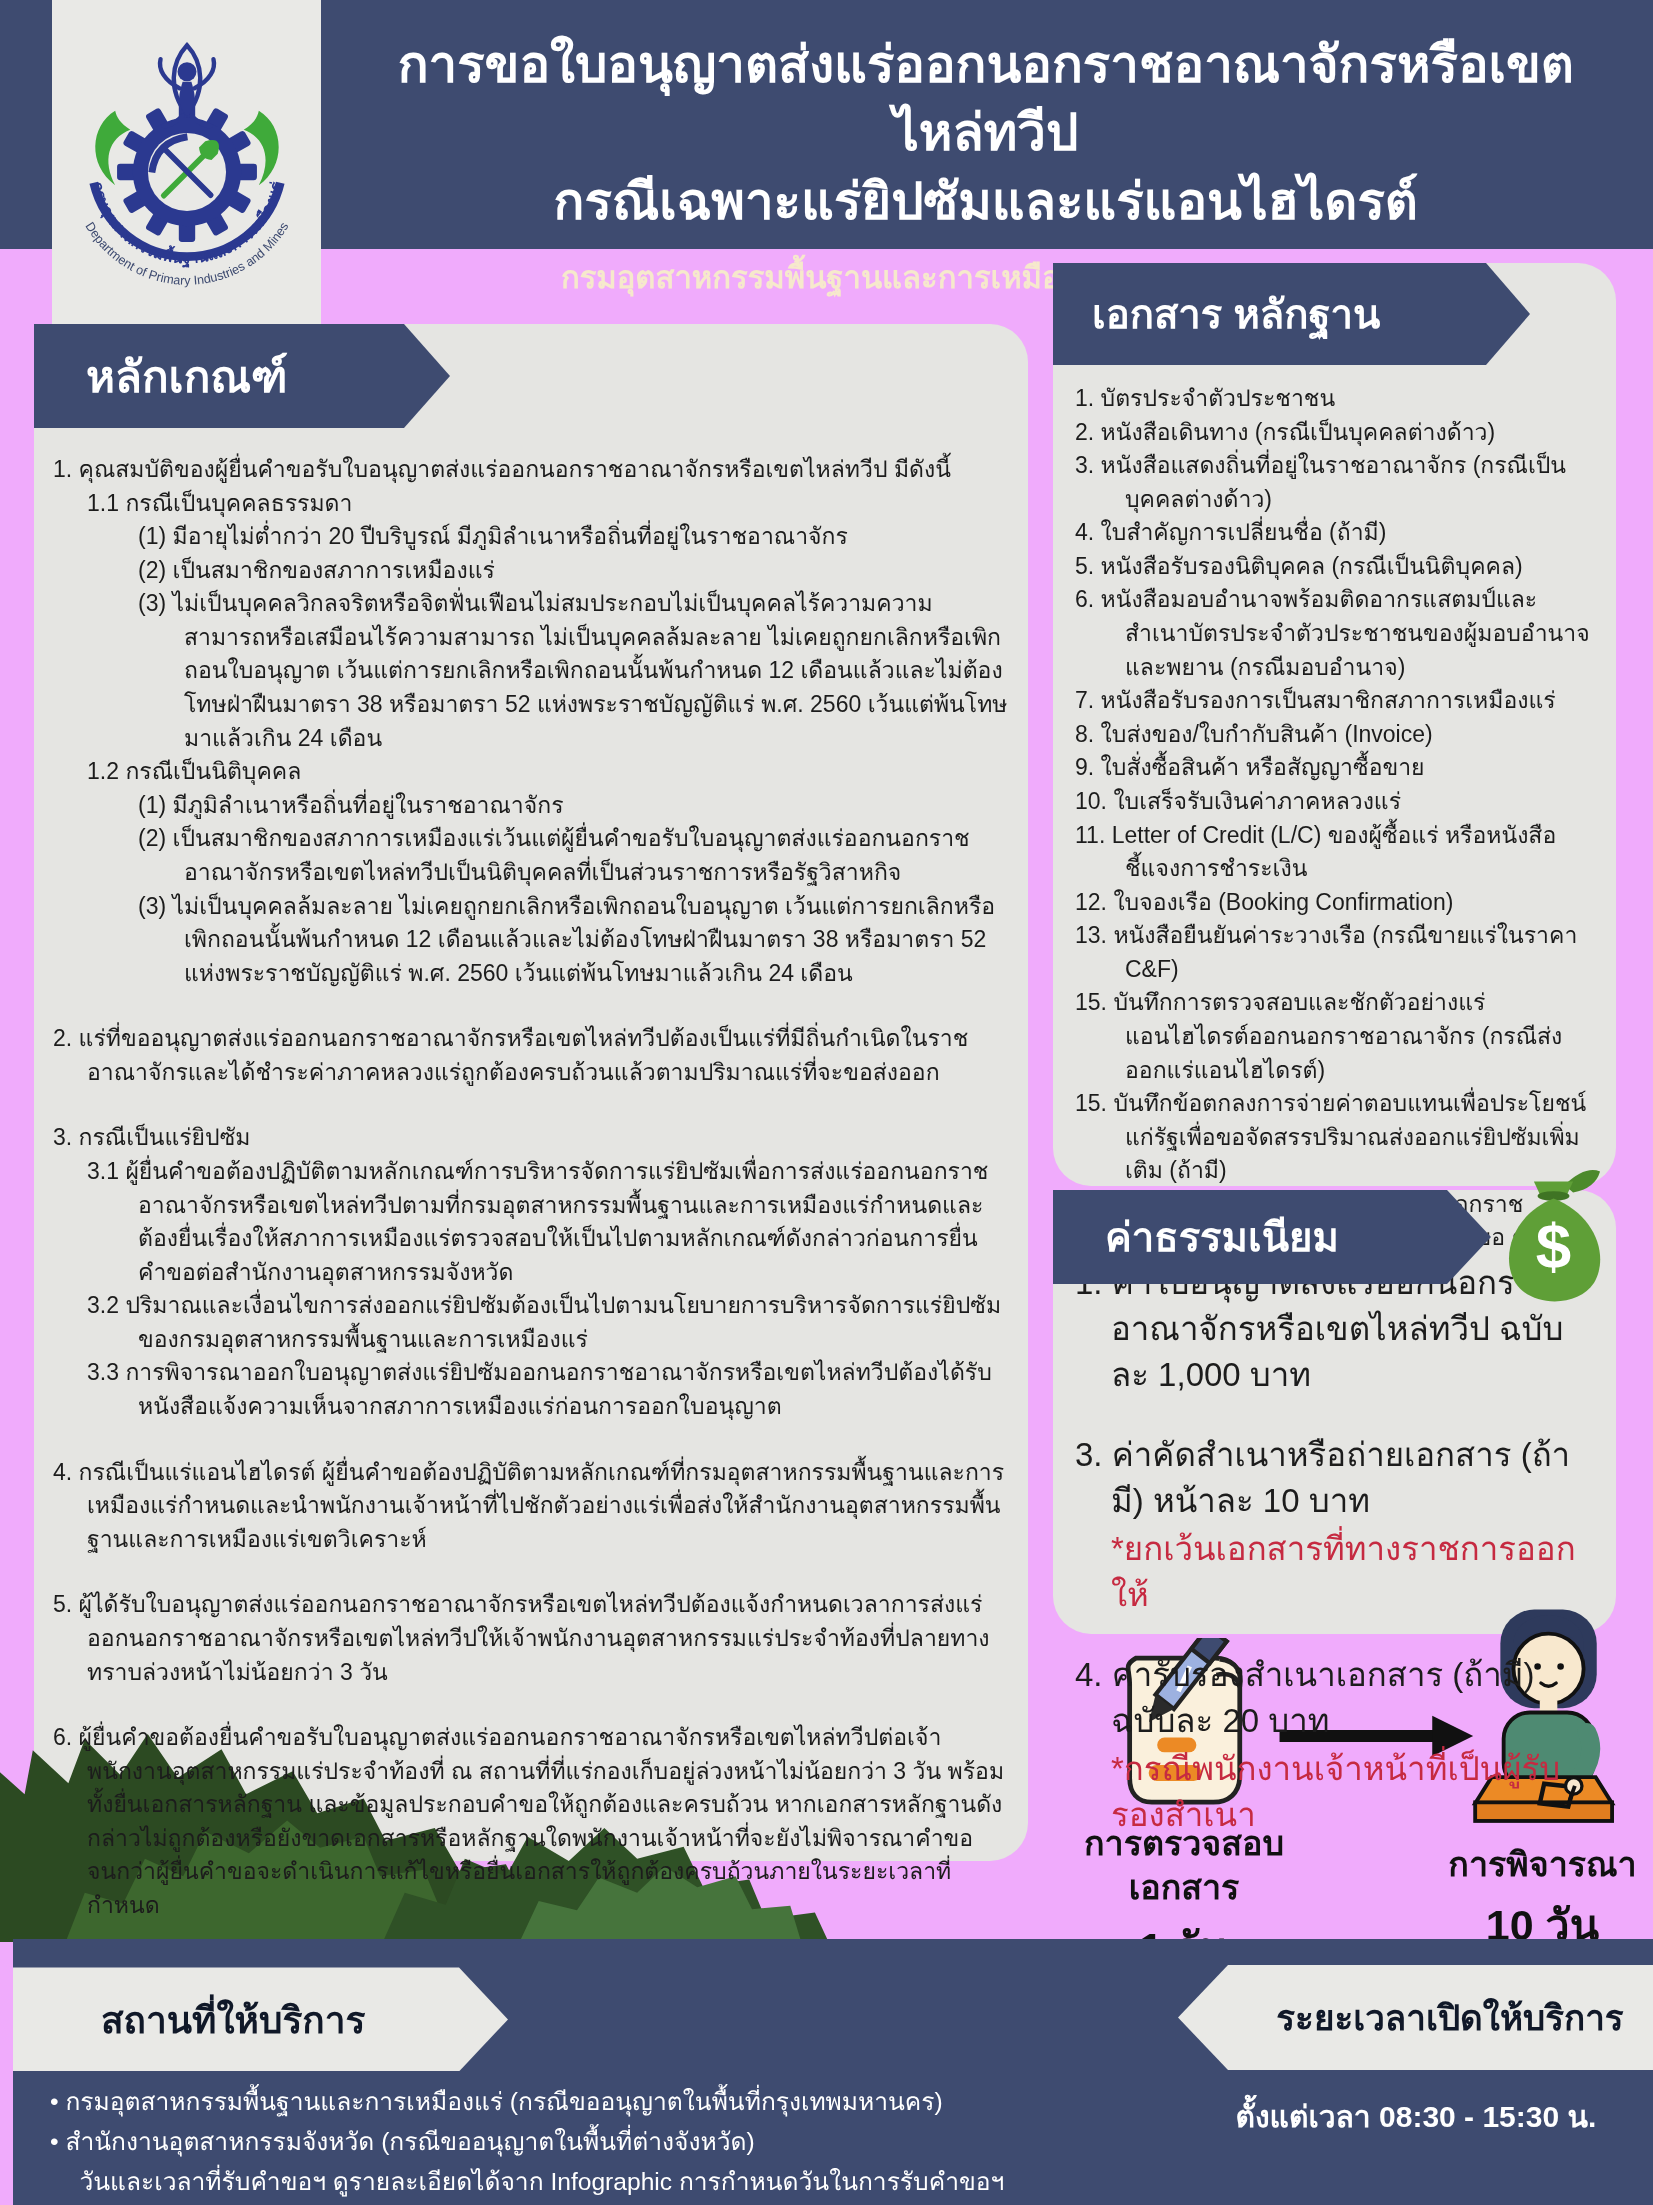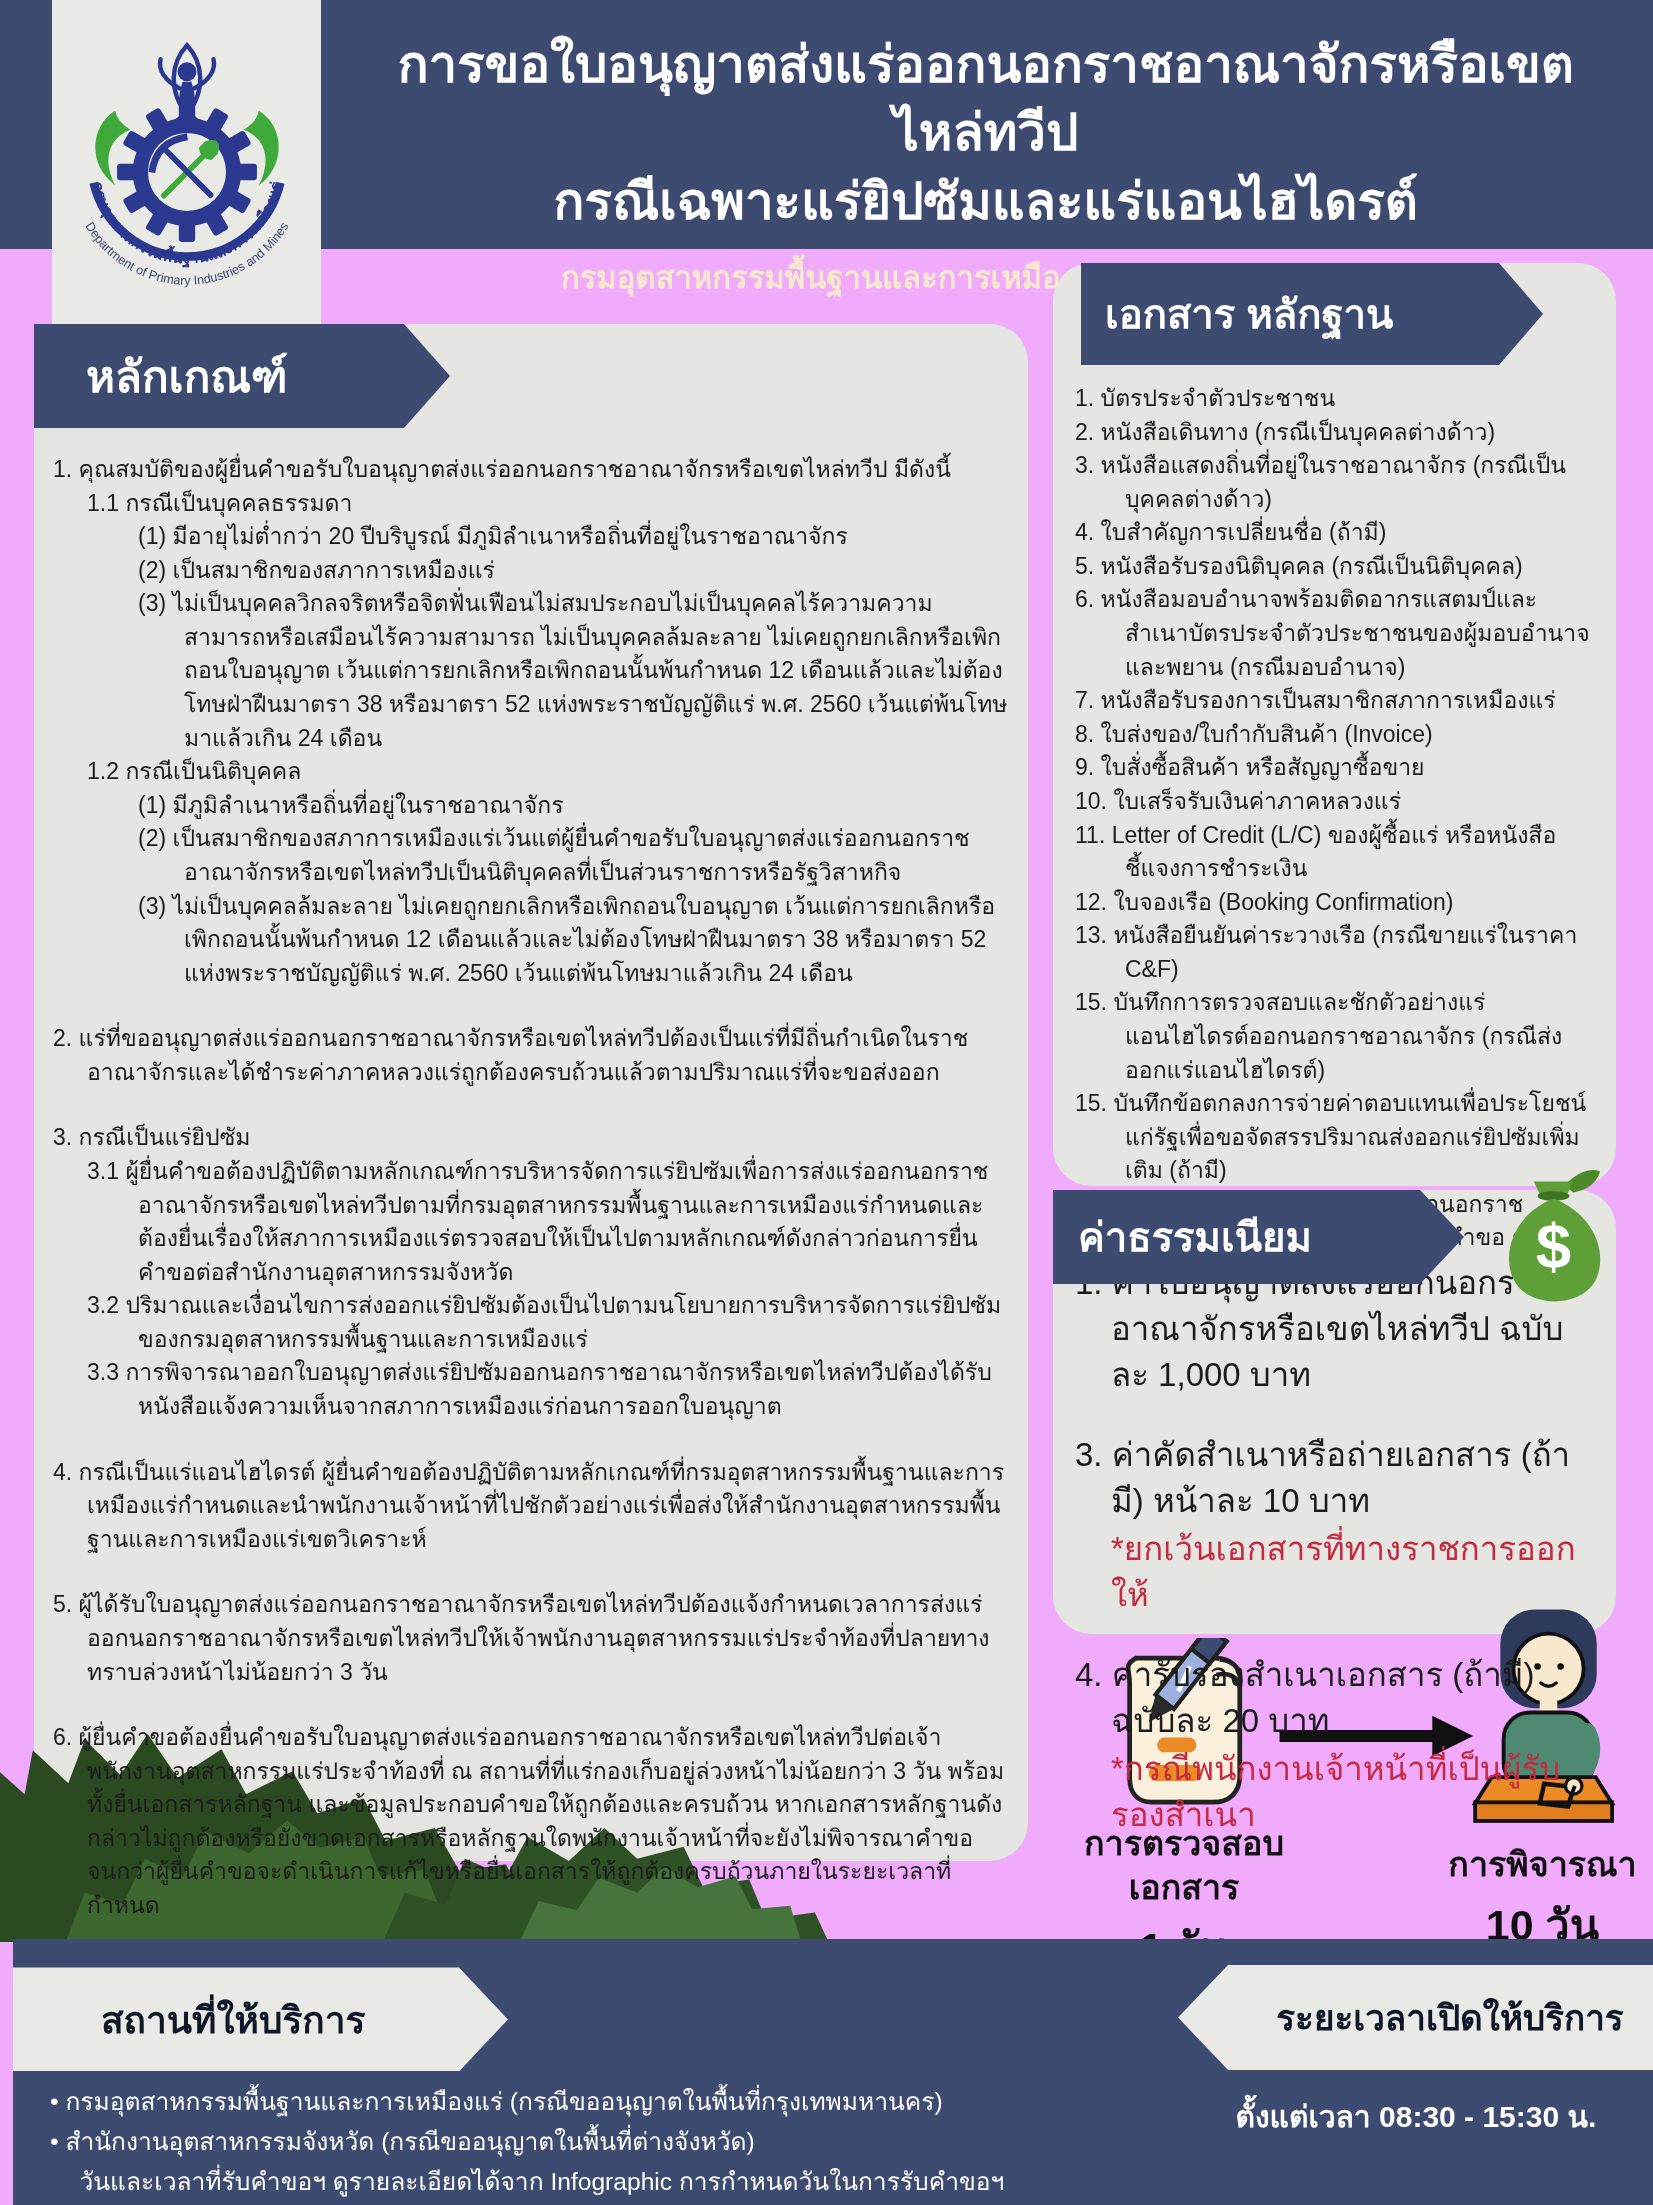--- a/index.html
+++ b/index.html
@@ -20,23 +20,23 @@
 
   
   .panel{position:absolute;background:#e5e5e2;border-radius:38px;}
   #criteria-panel{left:34px;top:324px;width:994px;height:1537px;}
   #docs-panel{left:1053px;top:263px;width:563px;height:923px;}
   #fees-panel{left:1053px;top:1190px;width:563px;height:444px;}
 
   .banner{position:absolute;background:#3e4b70;color:#ffffff;font-weight:bold;display:flex;align-items:center;z-index:3;}
   #criteria-banner{left:34px;top:324px;width:364px;height:104px;font-size:44px;padding-left:52px;
     clip-path:polygon(0 0,calc(100% - 46px) 0,100% 50%,calc(100% - 46px) 100%,0 100%);}
-  #docs-banner{left:1053px;top:263px;width:438px;height:102px;font-size:40px;padding-left:24px;
-    clip-path:polygon(0 0,calc(100% - 44px) 0,100% 50%,calc(100% - 44px) 100%,0 100%);margin-left:28px;}
-  #fees-banner{left:1053px;top:1190px;width:386px;height:94px;font-size:40px;padding-left:25px;
+  #docs-banner{left:1053px;top:263px;width:438px;height:102px;font-size:40px;padding-left:39px;
+    clip-path:polygon(0 0,calc(100% - 44px) 0,100% 50%,calc(100% - 44px) 100%,0 100%);}
+  #fees-banner{left:1053px;top:1190px;width:386px;height:94px;font-size:40px;padding-left:52px;
     clip-path:polygon(0 0,calc(100% - 44px) 0,100% 50%,calc(100% - 44px) 100%,0 100%);}
 
   
   .crit-list{position:absolute;left:53px;top:453px;width:960px;font-size:23px;line-height:1.46;z-index:2;}
   .crit-item{margin:0;}
   .crit-item.lvl0{padding-left:34px;text-indent:-34px;}
   .crit-item.lvl1{margin-left:34px;padding-left:51px;text-indent:-51px;}
   .crit-item.lvl2{margin-left:85px;padding-left:46px;text-indent:-46px;}
   .crit-item.gap{margin-top:32px;}
 

